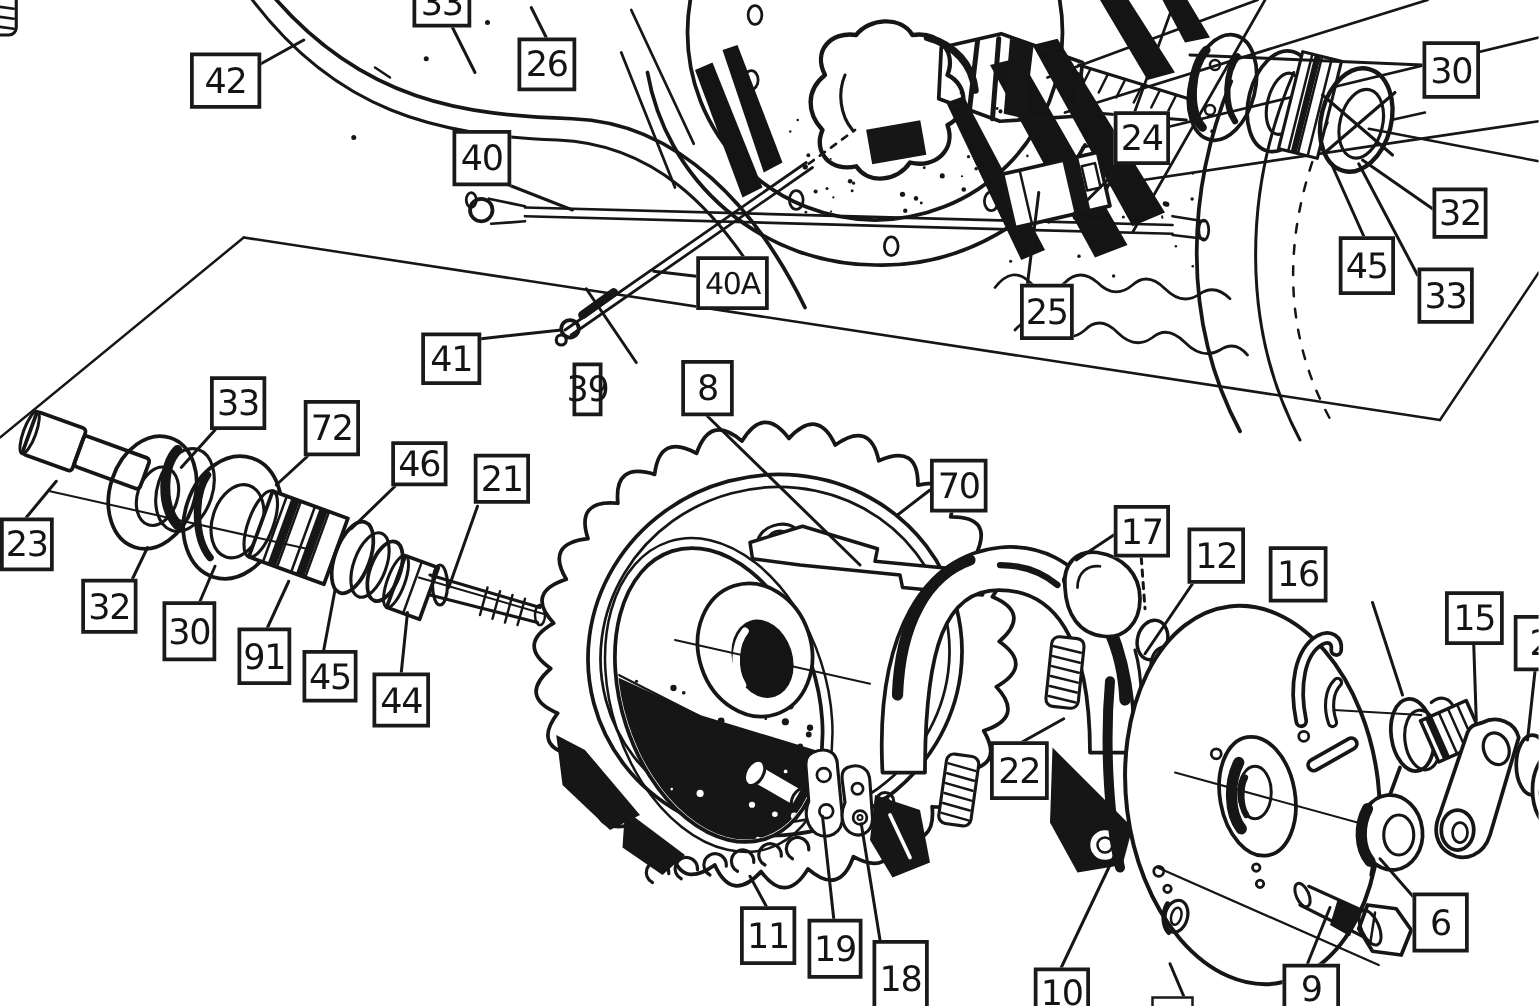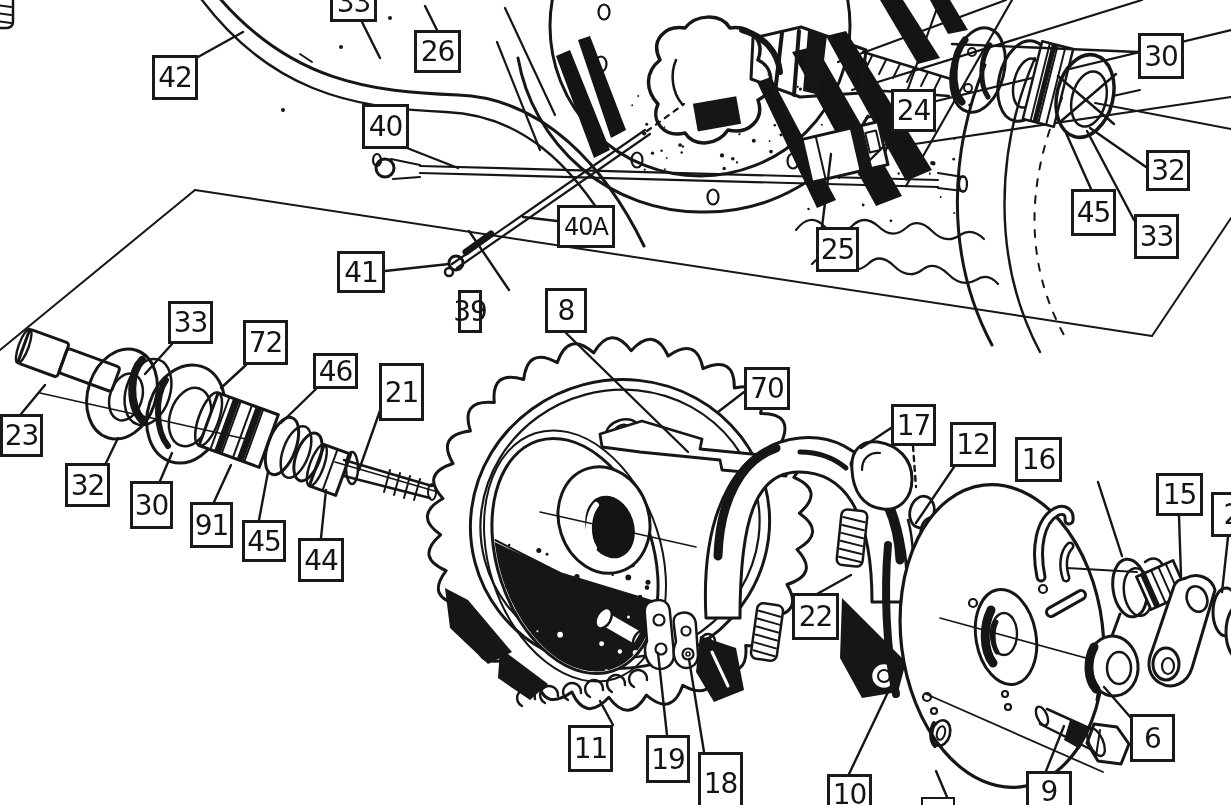--- a/index.html
+++ b/index.html
@@ -477,51 +477,51 @@
     <line x1="613" y1="725" x2="600" y2="701"></line>
     <line x1="667" y1="735" x2="658" y2="653"></line>
     <line x1="704" y1="752" x2="689" y2="659"></line>
     <line x1="849" y1="774" x2="898" y2="671"></line>
     <line x1="1046" y1="771" x2="1064" y2="726"></line>
     <line x1="1132" y1="719" x2="1104" y2="687"></line>
     <line x1="947" y1="797" x2="936" y2="771"></line>
   </g>
 </svg>
 
-<div class="callout" style="left:152px;top:55px;width:46px;height:45px">42</div>
+<div class="callout" style="left:152px;top:42px;width:57px;height:45px">42</div>
 <div class="callout" style="left:330px;top:-17px;width:47px;height:39px">33</div>
 <div class="callout" style="left:414px;top:30px;width:47px;height:43px">26</div>
 <div class="callout" style="left:1138px;top:33px;width:46px;height:46px">30</div>
 <div class="callout" style="left:891px;top:89px;width:45px;height:43px">24</div>
 <div class="callout" style="left:1146px;top:150px;width:44px;height:41px">32</div>
 <div class="callout" style="left:1071px;top:189px;width:45px;height:47px">45</div>
 <div class="callout" style="left:1134px;top:214px;width:45px;height:45px">33</div>
 <div class="callout" style="left:362px;top:104px;width:47px;height:45px">40</div>
 <div class="callout wide" style="left:557px;top:205px;width:58px;height:43px">40A</div>
-<div class="callout" style="left:337px;top:251px;width:48px;height:42px">41</div>
+<div class="callout" style="left:337px;top:266px;width:48px;height:42px">41</div>
 <div class="callout" style="left:816px;top:227px;width:43px;height:45px">25</div>
 <div class="callout" style="left:458px;top:290px;width:24px;height:43px">39</div>
 <div class="callout" style="left:545px;top:288px;width:42px;height:45px">8</div>
 <div class="callout" style="left:168px;top:301px;width:45px;height:43px">33</div>
 <div class="callout" style="left:243px;top:320px;width:45px;height:45px">72</div>
 <div class="callout" style="left:313px;top:353px;width:45px;height:36px">46</div>
-<div class="callout" style="left:379px;top:363px;width:45px;height:58px">21</div>
+<div class="callout" style="left:379px;top:363px;width:45px;height:40px">21</div>
 <div class="callout" style="left:0px;top:414px;width:43px;height:43px">23</div>
 <div class="callout" style="left:65px;top:463px;width:45px;height:44px">32</div>
 <div class="callout" style="left:130px;top:481px;width:43px;height:48px">30</div>
 <div class="callout" style="left:190px;top:502px;width:43px;height:46px">91</div>
 <div class="callout" style="left:242px;top:520px;width:44px;height:42px">45</div>
 <div class="callout" style="left:298px;top:538px;width:46px;height:44px">44</div>
 <div class="callout" style="left:744px;top:367px;width:46px;height:43px">70</div>
 <div class="callout" style="left:891px;top:404px;width:45px;height:42px">17</div>
 <div class="callout" style="left:950px;top:422px;width:46px;height:45px">12</div>
 <div class="callout" style="left:1015px;top:437px;width:47px;height:45px">16</div>
 <div class="callout" style="left:1156px;top:473px;width:47px;height:43px">15</div>
 <div class="callout" style="left:1211px;top:492px;width:42px;height:45px">2</div>
 <div class="callout" style="left:792px;top:593px;width:47px;height:47px">22</div>
-<div class="callout" style="left:568px;top:725px;width:45px;height:47px">11</div>
+<div class="callout" style="left:592px;top:725px;width:45px;height:47px">11</div>
 <div class="callout" style="left:646px;top:735px;width:44px;height:48px">19</div>
 <div class="callout" style="left:698px;top:752px;width:45px;height:63px">18</div>
 <div class="callout" style="left:827px;top:774px;width:45px;height:40px">10</div>
 <div class="callout" style="left:1026px;top:771px;width:46px;height:40px">9</div>
 <div class="callout" style="left:1130px;top:714px;width:45px;height:48px">6</div>
 <div class="callout stub" style="left:921px;top:797px;width:34px;height:18px"></div>
 </div>
 
 </body></html>

